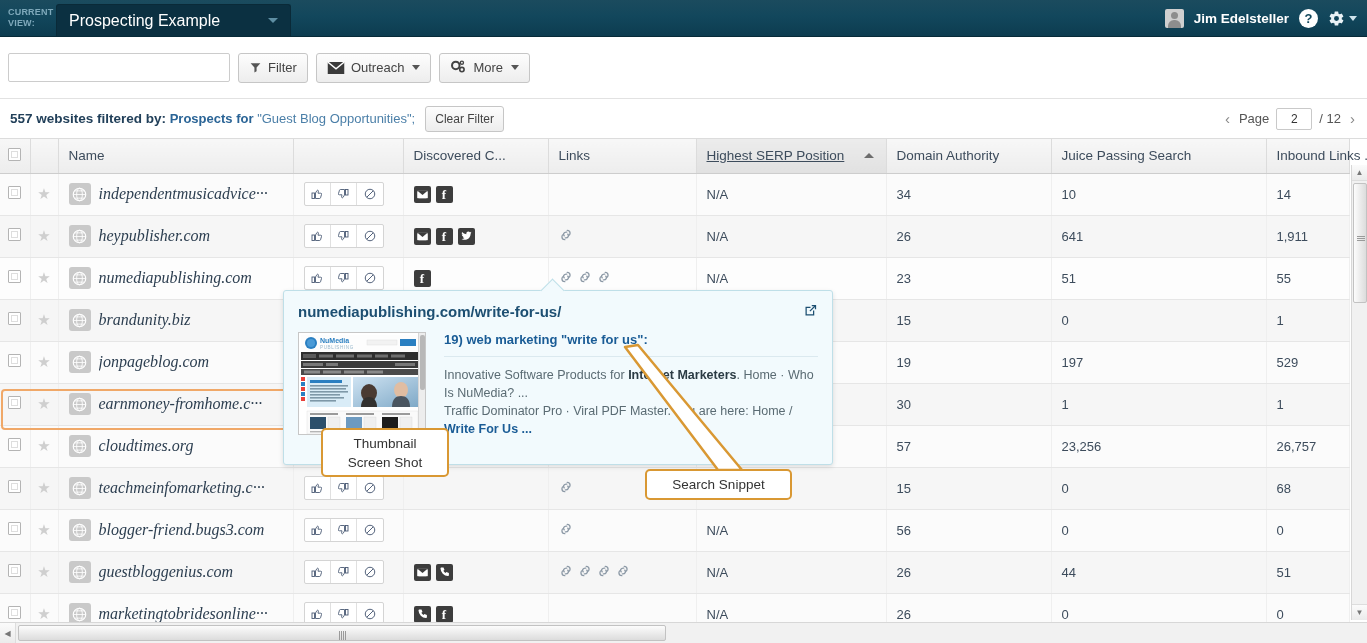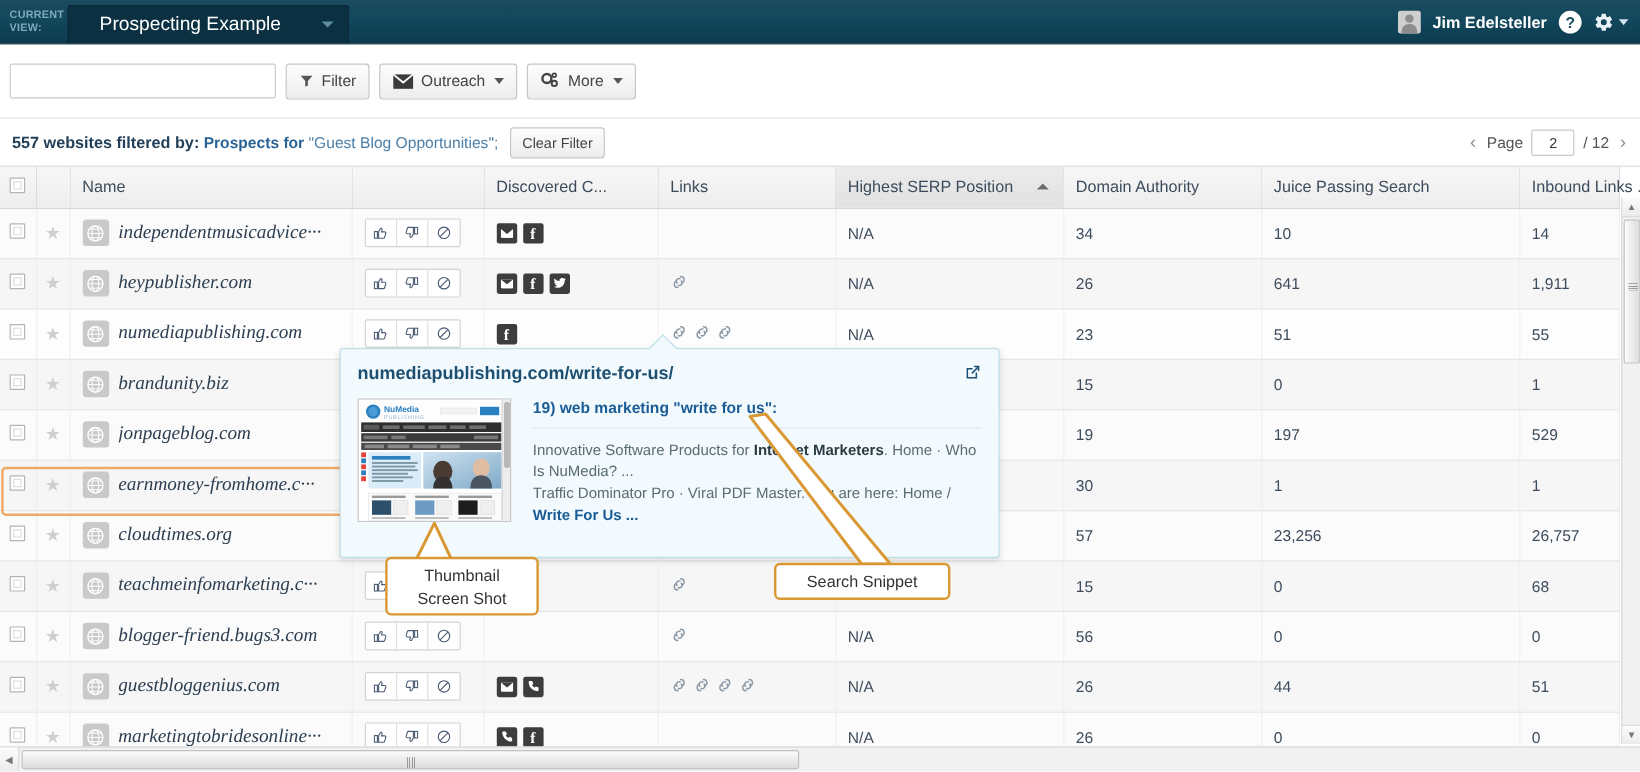--- a/index.html
+++ b/index.html
@@ -19,21 +19,21 @@
     border-bottom:1px solid #072a38;
   }
   .cv-label{
     color:#7fa9bb; font-size:9px; line-height:11px; font-weight:bold;
     letter-spacing:.2px; padding:7px 6px 0 8px; width:56px; text-transform:uppercase;
   }
   .view-select{
     width:235px; margin:4px 0 0 0; background:#0b3041;
     border:1px solid #0a2a38; border-bottom:none;
     border-radius:3px 3px 0 0; position:relative;
-    display:flex; align-items:center;padding-left:14px;
+    display:flex; align-items:center;
   }
   .view-select .vtext{
     color:#fff; font-size:16px; padding-left:12px; white-space:nowrap;
   }
   .view-select .vcaret{
     position:absolute; right:12px; top:13px;
     width:0;height:0;border-left:5px solid transparent;border-right:5px solid transparent;
     border-top:5px solid #5e8ea3;
   }
   .navtabs{ display:flex; align-items:stretch; margin-left:14px; }
@@ -93,21 +93,21 @@
 
   
   .grid{position:relative;}
   table{border-collapse:collapse;width:1350px;table-layout:fixed;}
   thead th{
     height:34px;background:linear-gradient(to bottom,#f7f7f7,#ededed);
     border-bottom:1px solid #cdcdcd;border-right:1px solid #dcdcdc;
     font-size:13.5px;color:#3d4c5c;font-weight:normal;text-align:left;
     padding:0 10px;white-space:nowrap;position:relative;
   }
-  thead th.sorted{background:linear-gradient(to bottom,#ececec,#e1e1e1);}
+  thead th.sorted{background:linear-gradient(to bottom,#ececec,#e1e1e1);text-decoration:underline;}
   .sortarrow{
     position:absolute;right:12px;top:14px;width:0;height:0;
     border-left:5px solid transparent;border-right:5px solid transparent;border-bottom:5px solid #6d6d6d;
   }
   tbody td{
     height:42px;border-bottom:1px solid #e6e6e6;border-right:1px solid #efefef;
     padding:0 10px;font-size:13px;color:#3d4c5c;vertical-align:middle;
   }
   tbody tr{background:#fbfbfb;}
   tbody tr:nth-child(even){background:#f6f6f6;}
@@ -182,21 +182,21 @@
   .snip-body{font-size:12.5px;line-height:18px;color:#5a6b73;}
   .snip-body b{color:#2b3b44;}
   .snip-body .lnk{color:#1a5c96;font-weight:bold;}
 
   
   .callout{
     position:absolute;background:#fff;border:2px solid #d99833;border-radius:5px;
     font-family:"Liberation Sans",sans-serif;font-size:13.5px;color:#333;
     display:flex;align-items:center;justify-content:center;text-align:center;line-height:19px;z-index:35;
   }
-  #callout-thumb{left:321px;top:464px;width:128px;height:49px;}
+  #callout-thumb{left:321px;top:428px;width:128px;height:49px;}
   #callout-snippet{left:645px;top:469px;width:147px;height:31px;}
   .leaderline{position:absolute;z-index:34;pointer-events:none;}
 
   
   .vscroll{
     position:absolute;right:0;top:165px;width:16px;height:455px;
     background:#f1f1f1;border-left:1px solid #d7d7d7;z-index:20;
   }
   .vs-arrow{height:16px;display:flex;align-items:center;justify-content:center;color:#777;font-size:8px;background:linear-gradient(to bottom,#fbfbfb,#ebebeb);border-bottom:1px solid #ddd;cursor:pointer;}
   .vs-arrow.bot{position:absolute;bottom:0;left:0;right:0;border-bottom:none;border-top:1px solid #ddd;}

